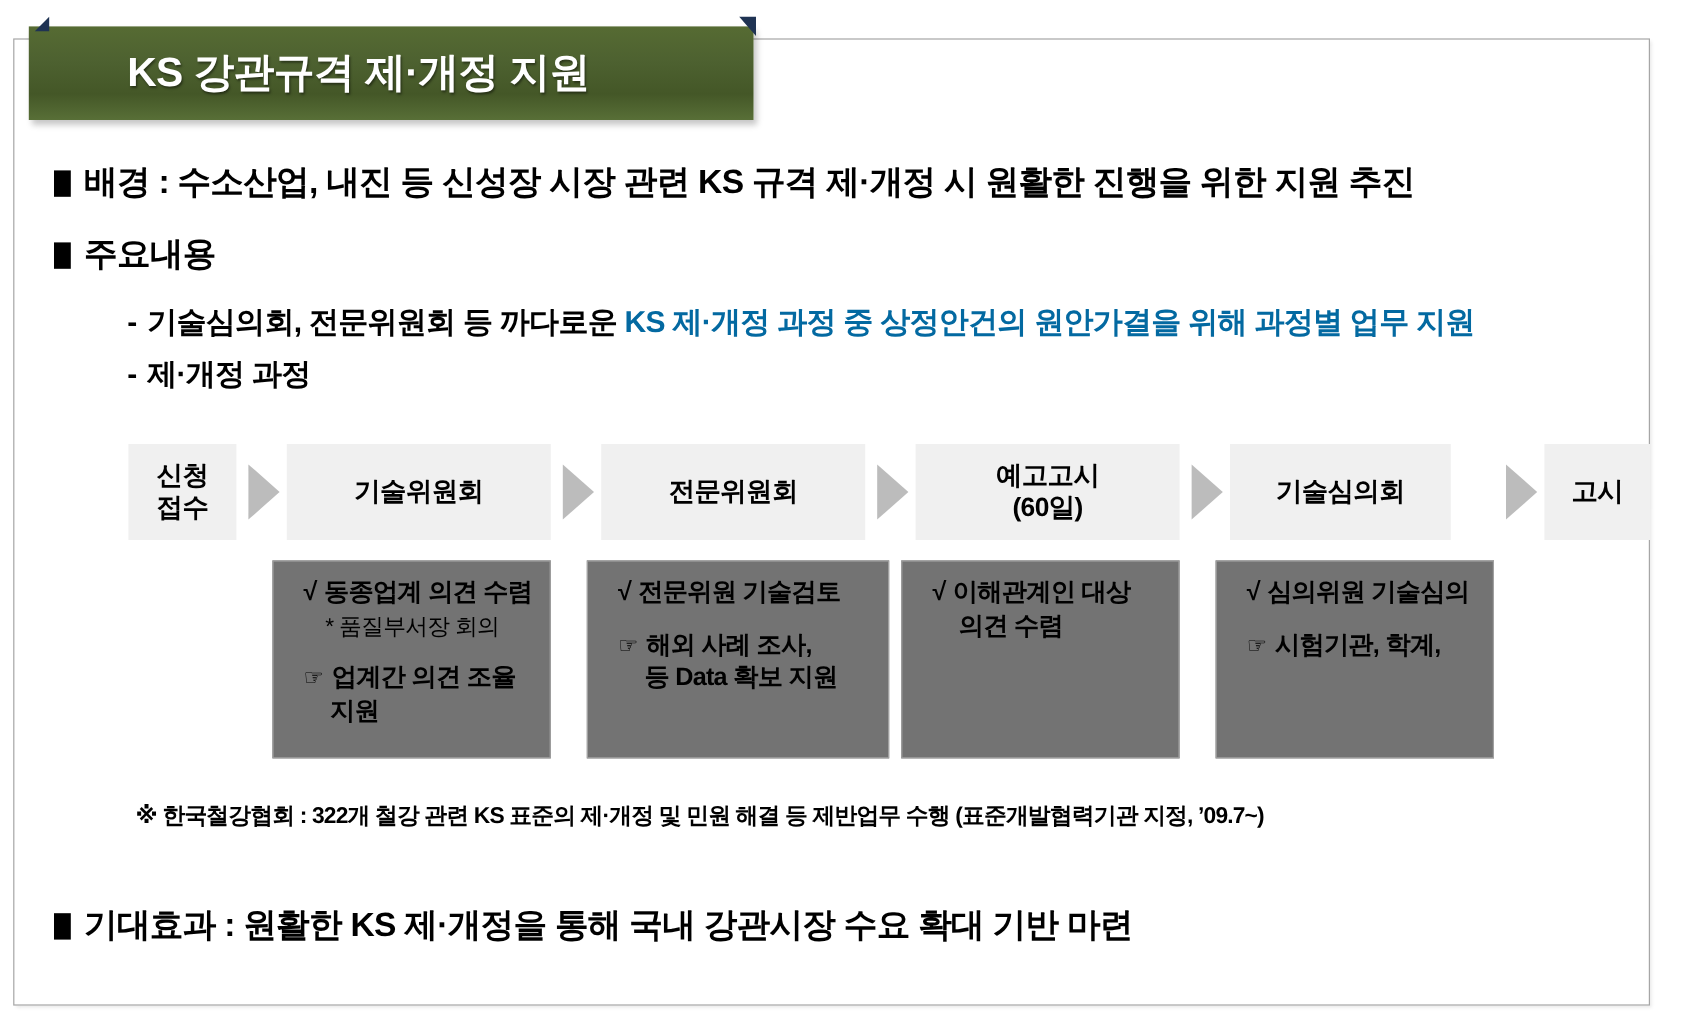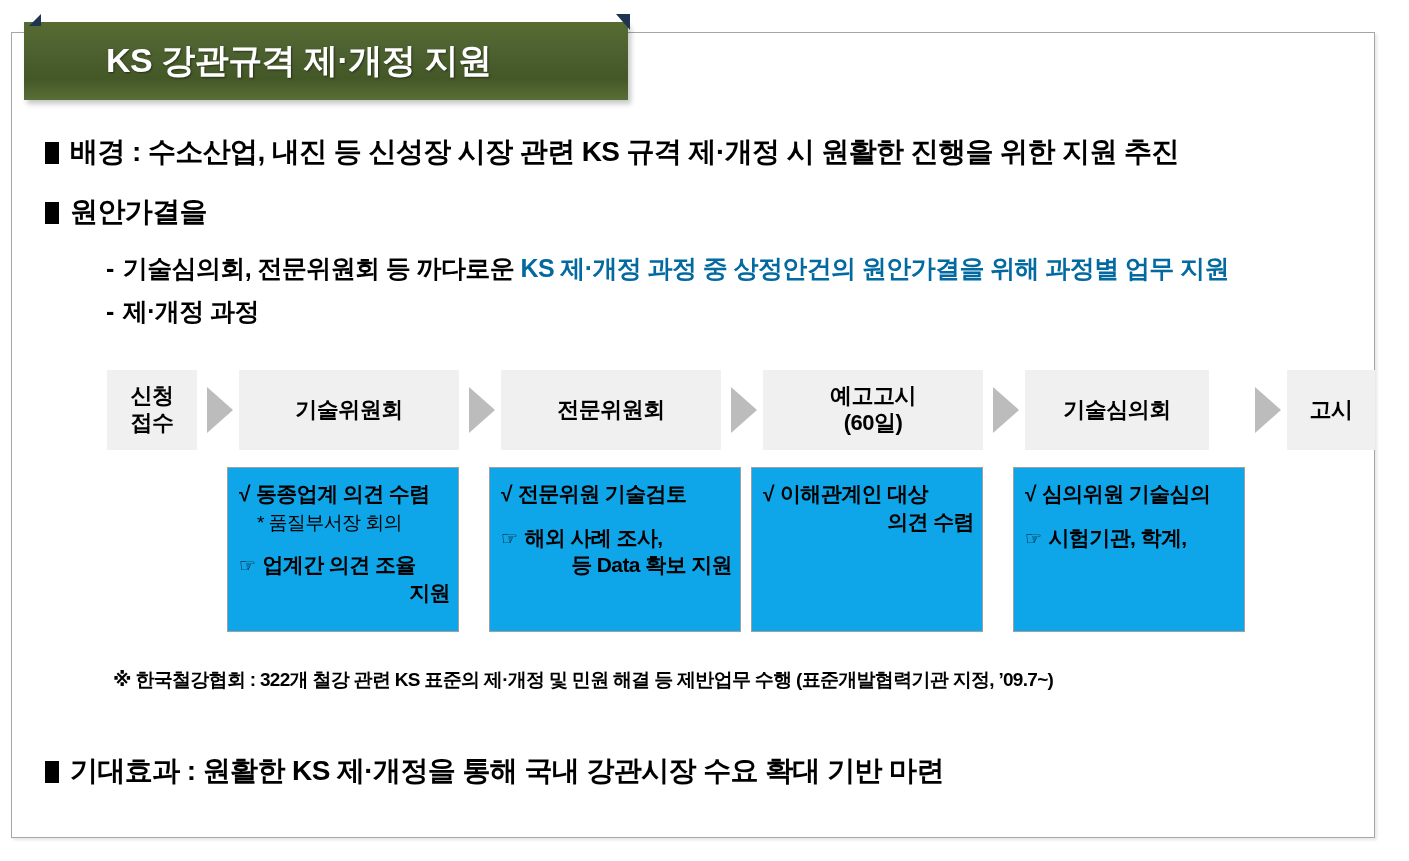--- a/index.html
+++ b/index.html
@@ -141,40 +141,40 @@
     border-style: solid;
     border-width: 23px 0 23px 26px;
     border-color: transparent transparent transparent #bcbcbc;
   }
 
   
   .detail-box {
     position: absolute;
     top: 467px;
     height: 165px;
-    background: #0ea5e9;
+    background: #737373;
     border: 1px solid #a0a0a0;
     box-sizing: border-box;
-    padding: 12px 8px 8px 11px;
+    padding: 12px 8px 8px 25px;
     font-size: 21px;
     font-weight: bold;
     line-height: 1.32;
     letter-spacing: -0.6px;
   }
   .detail-box .check-line { white-space: nowrap; }
   .detail-box .note {
     font-weight: normal;
     font-size: 19px;
     padding-left: 18px;
     white-space: nowrap;
     margin-top: 2px;
   }
   .detail-box .hand-block { margin-top: 16px; }
   .detail-box .hand-line { white-space: nowrap; }
-  .detail-box .hand-cont { white-space: nowrap; padding-left: 22px; text-align: right; }
+  .detail-box .hand-cont { white-space: nowrap; padding-left: 22px; }
   .mark { margin-right: 6px; font-weight: bold; }
   .hand-mark { margin-right: 7px; font-size: 19px; }
 
   
   #footnote {
     position: absolute;
     left: 113px;
     top: 667px;
     font-size: 19px;
     font-weight: bold;
@@ -191,21 +191,21 @@
   <span class="title-text">KS 강관규격 제·개정 지원</span>
 </div>
 <div class="fold" id="fold-left"></div>
 <div class="fold" id="fold-right"></div>
 
 <div class="lvl1" id="bg-line">
   <span class="sq-bullet"></span><span>배경 : 수소산업, 내진 등 신성장 시장 관련 KS 규격 제·개정 시 원활한 진행을 위한 지원 추진</span>
 </div>
 
 <div class="lvl1" id="main-head">
-  <span class="sq-bullet"></span><span>원안가결을</span>
+  <span class="sq-bullet"></span><span>주요내용</span>
 </div>
 
 <div class="lvl2" id="sub-line-1">
   <span class="dash">-</span><span>기술심의회, 전문위원회 등 까다로운 </span><span class="blue">KS 제·개정 과정 중 상정안건의 원안가결을 위해 과정별 업무 지원</span>
 </div>
 
 <div class="lvl2" id="sub-line-2">
   <span class="dash">-</span><span>제·개정 과정</span>
 </div>
 

